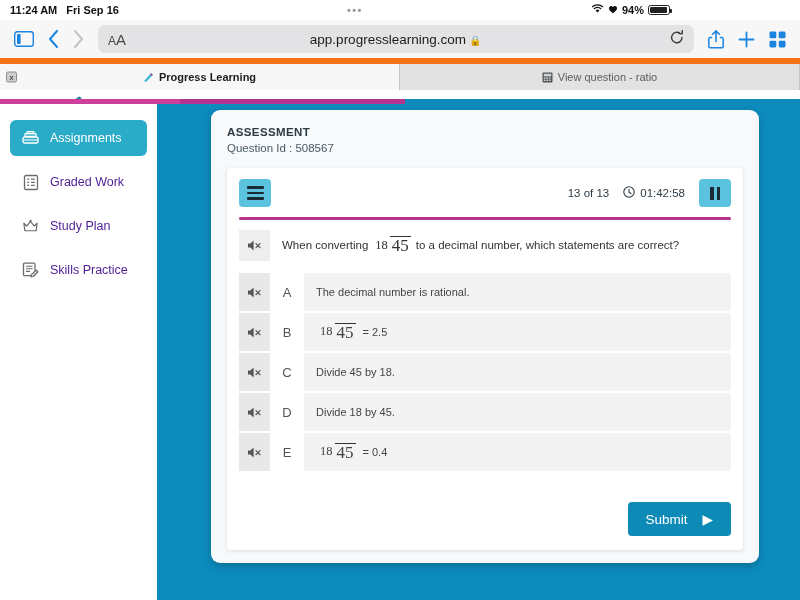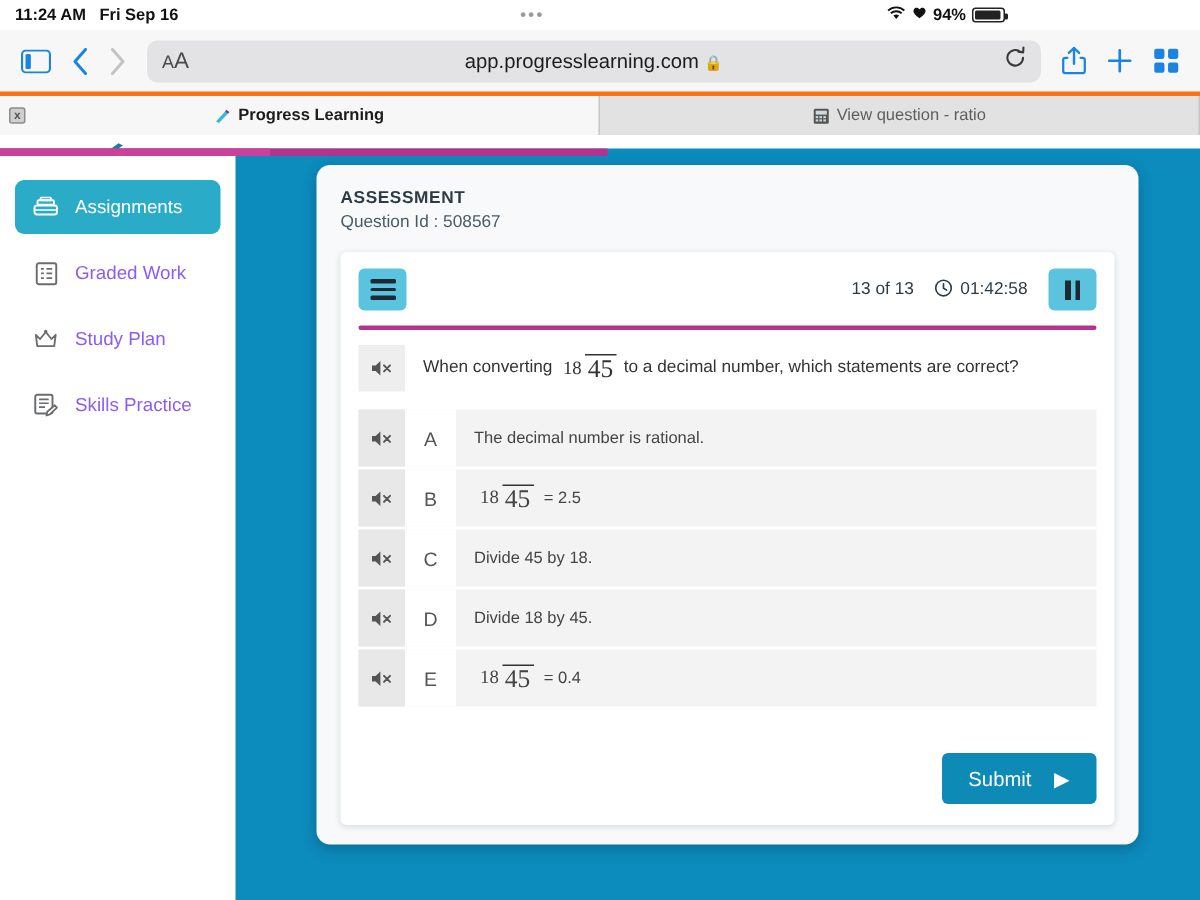--- a/index.html
+++ b/index.html
@@ -31,21 +31,21 @@
     background:#222; border-radius:0 1px 1px 0;
   }
   .battery .fill { position:absolute; left:1px; top:1px; bottom:1px; width:17px; background:#222; border-radius:1px; }
 
   
   .toolbar {
     height: 44px; width: 800px;
     background: #f7f7f7;
     display: flex; align-items: center;
     padding: 0 14px; gap: 14px;
-    border-bottom: 3px solid #f97316;
+    border-bottom: 6px solid #f97316;
   }
   .tb-icon { color: #1a84e0; display: flex; align-items: center; justify-content: center; cursor: pointer; }
   .tb-icon.dim { color: #c3c3c3; }
   .urlbar {
     flex: 1; height: 28px; background: #e3e3e5; border-radius: 7px;
     display: flex; align-items: center; padding: 0 10px;
     position: relative;
   }
   .urlbar .aa { font-size: 12px; color: #4a4a4a; font-weight: 500; }
   .urlbar .aa .big { font-size: 15px; }
@@ -90,21 +90,21 @@
   }
 
   .sidebar {
     position: absolute; left: 0; top: 14px; width: 157px; bottom: 0;
     background: #ffffff;
     padding: 16px 10px 0 10px;
   }
   .side-item {
     display: flex; align-items: center; gap: 11px;
     height: 36px; border-radius: 6px; padding: 0 12px;
-    font-size: 12.5px; color: #8b5cf6; margin-bottom: 8px;
+    font-size: 12.5px; color: #4c1d95; margin-bottom: 8px;
     cursor: pointer;
   }
   .side-item.active { background: #2aacc8; color: #ffffff; font-weight: 500; }
   .side-ico { width: 17px; height: 17px; display: flex; align-items: center; justify-content: center; flex: none; }
 
   
   .card {
     position: absolute; left: 211px; top: 20px; width: 548px; height: 453px;
     background: #f7f9fa; border-radius: 9px;
     box-shadow: 0 3px 9px rgba(0,0,0,0.22);

